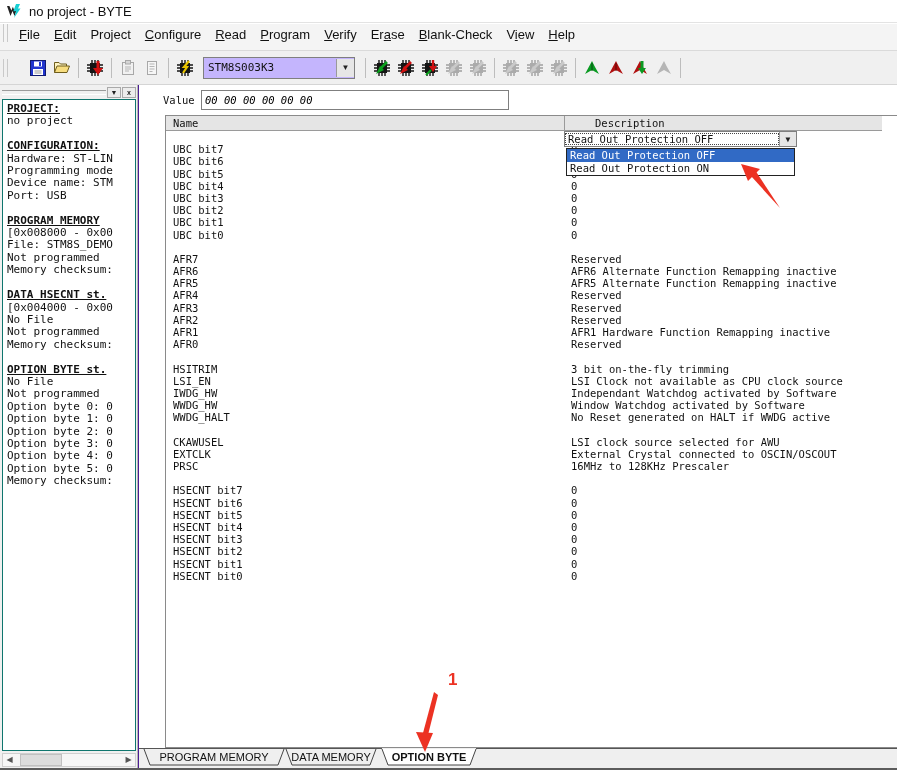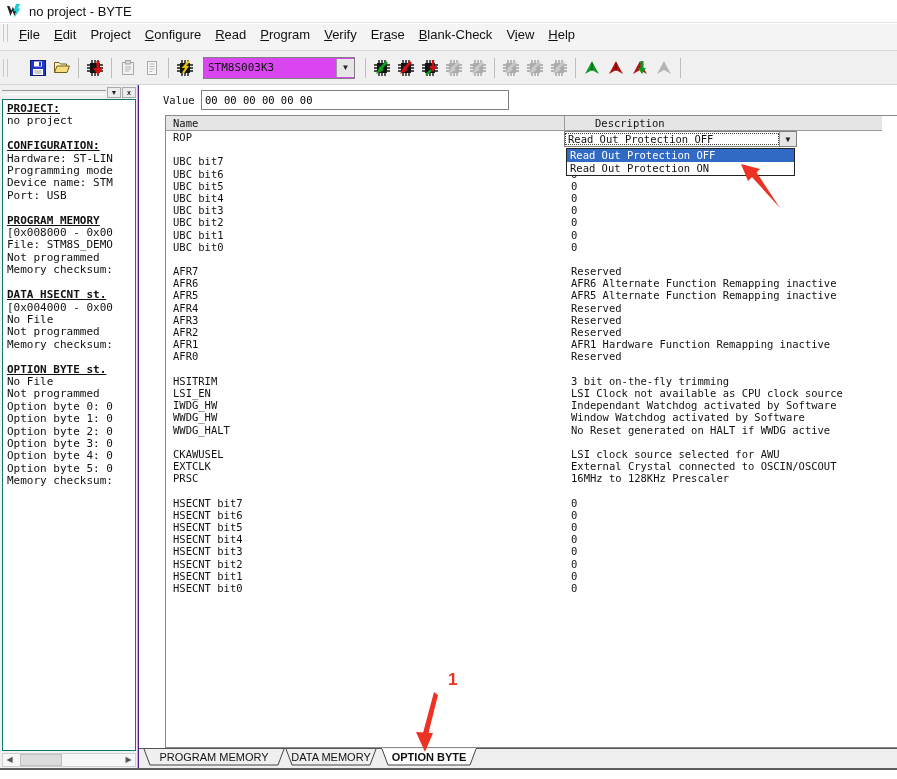--- a/index.html
+++ b/index.html
@@ -13,21 +13,21 @@
   .menubar{position:absolute;left:0;top:24px;width:100%;height:26px;background:#f4f4f4;
            border-bottom:1px solid #dadada;display:flex;font-size:13px;}
   .gripv{width:3px;height:18px;margin:0 4px 0 3px;border-left:1px solid #c9c9c9;border-right:1px solid #c9c9c9;}
   .menu-item{padding:3px 7px;cursor:default;}
   .menu-item u{text-decoration:underline;}
   
   .toolbar{position:absolute;left:0;top:51px;width:100%;height:34px;background:#f0f0f0;
            border-bottom:1px solid #d5d5d5;display:flex;align-items:center;box-sizing:border-box;}
   .tbtn{width:24px;height:24px;display:flex;align-items:center;justify-content:center;flex:0 0 auto;}
   .tsep{width:1px;height:20px;background:#bdbdbd;margin:0 4px;flex:0 0 auto;}
-  .devcombo{width:150px;height:20px;background:#d946ef;border:1px solid #7f7f7f;display:flex;
+  .devcombo{width:150px;height:20px;background:#c4b5fd;border:1px solid #7f7f7f;display:flex;
             align-items:center;margin:0 6px;flex:0 0 auto;}
   .devcombo .txt{flex:1;font-family:"DejaVu Sans Mono",monospace;font-size:11px;padding-left:4px;}
   .combo-arrow-btn{width:17px;height:18px;background:#e6e6e6;border-left:1px solid #9a9a9a;
             display:flex;align-items:center;justify-content:center;font-size:8px;color:#222;}
   
   .workspace{position:absolute;left:0;top:85px;width:897px;height:683px;background:#f0f0f0;}
   
   .sidebar{position:absolute;left:0;top:0;width:138px;height:683px;background:#f0f0f0;border-right:1px solid #b5b5b5;box-sizing:border-box;}
   .panelbar{position:absolute;left:2px;top:1px;width:134px;height:12px;display:flex;align-items:center;gap:1px;}
   .groove{flex:1;height:3px;border-top:1px solid #9b9b9b;border-bottom:1px solid #fff;}
@@ -41,21 +41,21 @@
   .hscroll{position:absolute;left:2px;bottom:1px;width:134px;height:14px;background:#f6f6f6;
            border:1px solid #cfcfcf;box-sizing:border-box;display:flex;align-items:center;}
   .sc-btn{width:13px;height:12px;font-size:8px;line-height:12px;text-align:center;color:#555;}
   .sc-thumb{width:40px;height:10px;background:#dcdcdc;border:1px solid #c0c0c0;margin-left:4px;}
   .sc-track{flex:1;}
   
   .main{position:absolute;left:138px;top:0;width:759px;height:683px;background:#fff;
         border-left:1px solid #4c1d95;box-sizing:border-box;}
   .value-label{position:absolute;left:24px;top:9px;font-family:"DejaVu Sans Mono",monospace;font-size:10.5px;}
   .value-input{position:absolute;left:62px;top:5px;width:300px;height:16px;border:1px solid #7f7f7f;
-        font-family:"DejaVu Sans Mono",monospace;font-size:10.5px;padding:1px 3px;background:#fff;}
+        font-family:"DejaVu Sans Mono",monospace;font-size:10.5px;padding:1px 3px;background:#fff;font-style:italic;}
   
   .obtable{position:absolute;left:26px;top:30px;right:-2px;height:633px;background:#fff;
            border:1px solid #8a8a8a;box-sizing:border-box;overflow:hidden;
            font-family:"DejaVu Sans Mono",monospace;font-size:10.5px;}
   .thead{position:absolute;left:0;top:0;right:16px;height:14px;background:#e5e5e5;border-bottom:1px solid #9a9a9a;}
   .th-name{position:absolute;left:7px;top:1px;}
   .th-desc{position:absolute;left:405px;top:1px;margin-left:24px;}
   .th-div{position:absolute;left:398px;top:0;width:1px;height:14px;background:#9a9a9a;}
   .rows{position:absolute;left:0;top:15px;right:0;}
   .trow{height:12.2px;line-height:12.2px;white-space:nowrap;position:relative;}
@@ -338,23 +338,20 @@
     <span class="value-label">Value</span>
     <input class="value-input" readonly="" value="00 00 00 00 00 00" style="">
 
     <div class="obtable">
       <div class="thead">
         <span class="th-name">Name</span>
         <span class="th-div"></span>
         <span class="th-desc">Description</span>
       </div>
       <div class="rows">
-          <div class="trow">
-            <span class="cname">ROP</span>
-          </div>
           <div class="trow gap"></div>
           <div class="trow">
             <span class="cname">UBC bit7</span>
             <span class="cdesc">0</span>
           </div>
           <div class="trow">
             <span class="cname">UBC bit6</span>
             <span class="cdesc">0</span>
           </div>
           <div class="trow">

